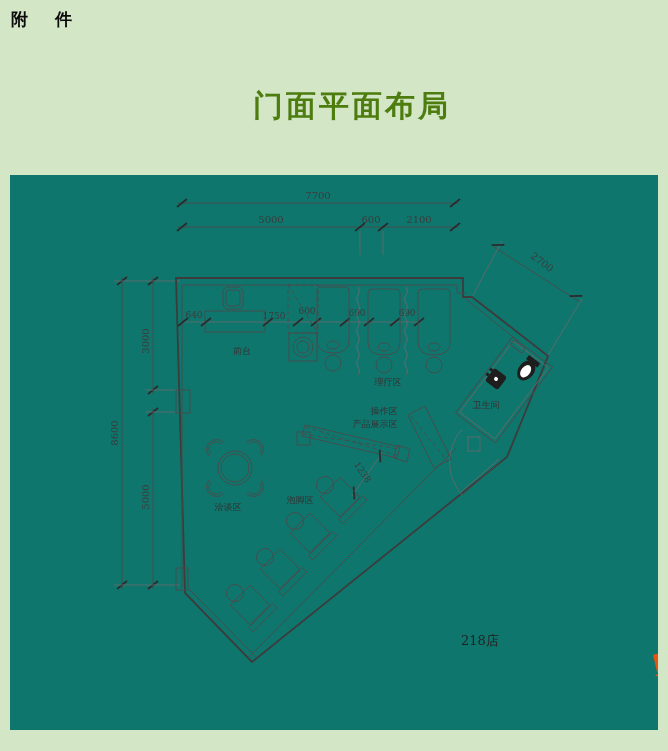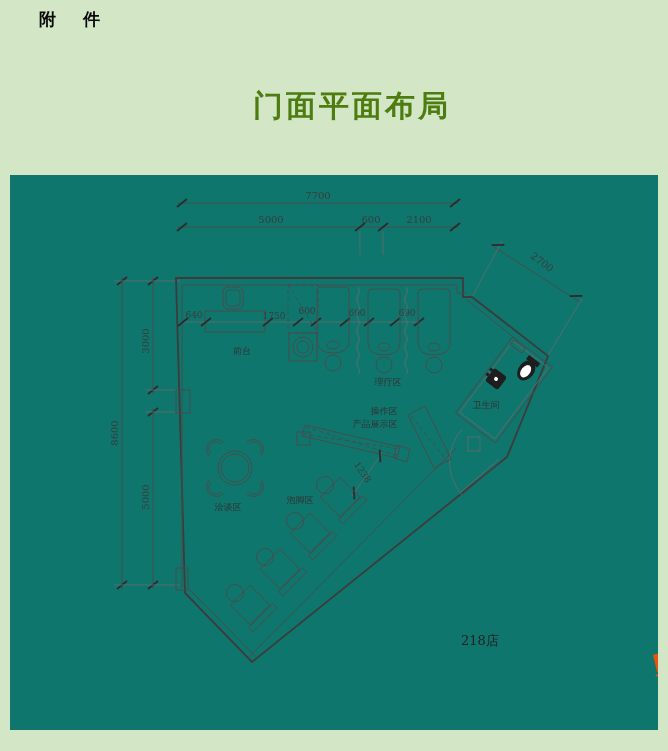--- a/index.html
+++ b/index.html
@@ -5,21 +5,20 @@
   html,body{margin:0;padding:0;}
   body{
     width:668px;height:751px;position:relative;overflow:hidden;
     background:#d3e6c6;
     font-family:"Liberation Sans","DejaVu Sans",sans-serif;
   }
   .attachment{
     position:absolute;left:11px;top:8px;
     font-size:17px;font-weight:700;letter-spacing:5px;color:#0a0a0a;
     font-family:"DejaVu Sans","Liberation Sans",sans-serif;
-    margin-left:28px;
   }
   .title{
     position:absolute;top:80px;left:0;width:100%;margin:6px;
     text-align:center;text-indent:24px;
     font-size:30px;font-weight:700;letter-spacing:3px;color:#4d7c0f;
     font-family:"DejaVu Serif","Liberation Serif",serif;
   }
   .panel{
     position:absolute;left:10px;top:175px;width:648px;height:555px;
     background:#0f766e;

